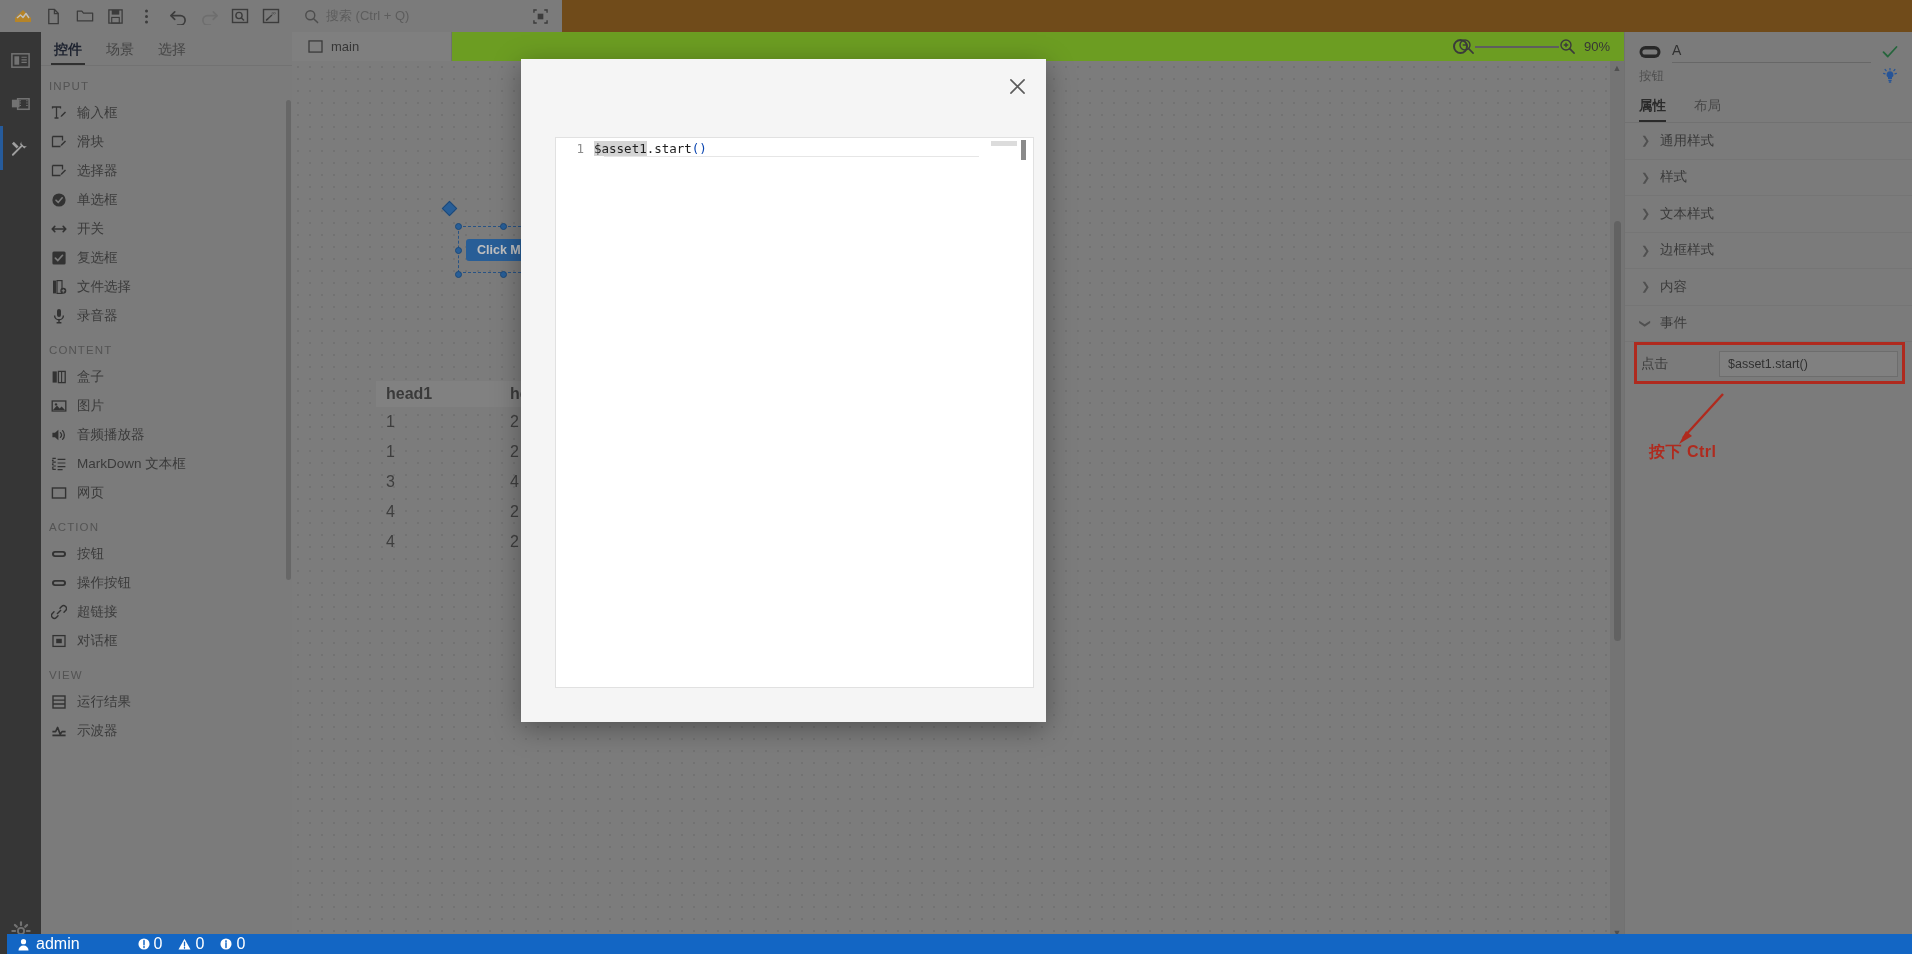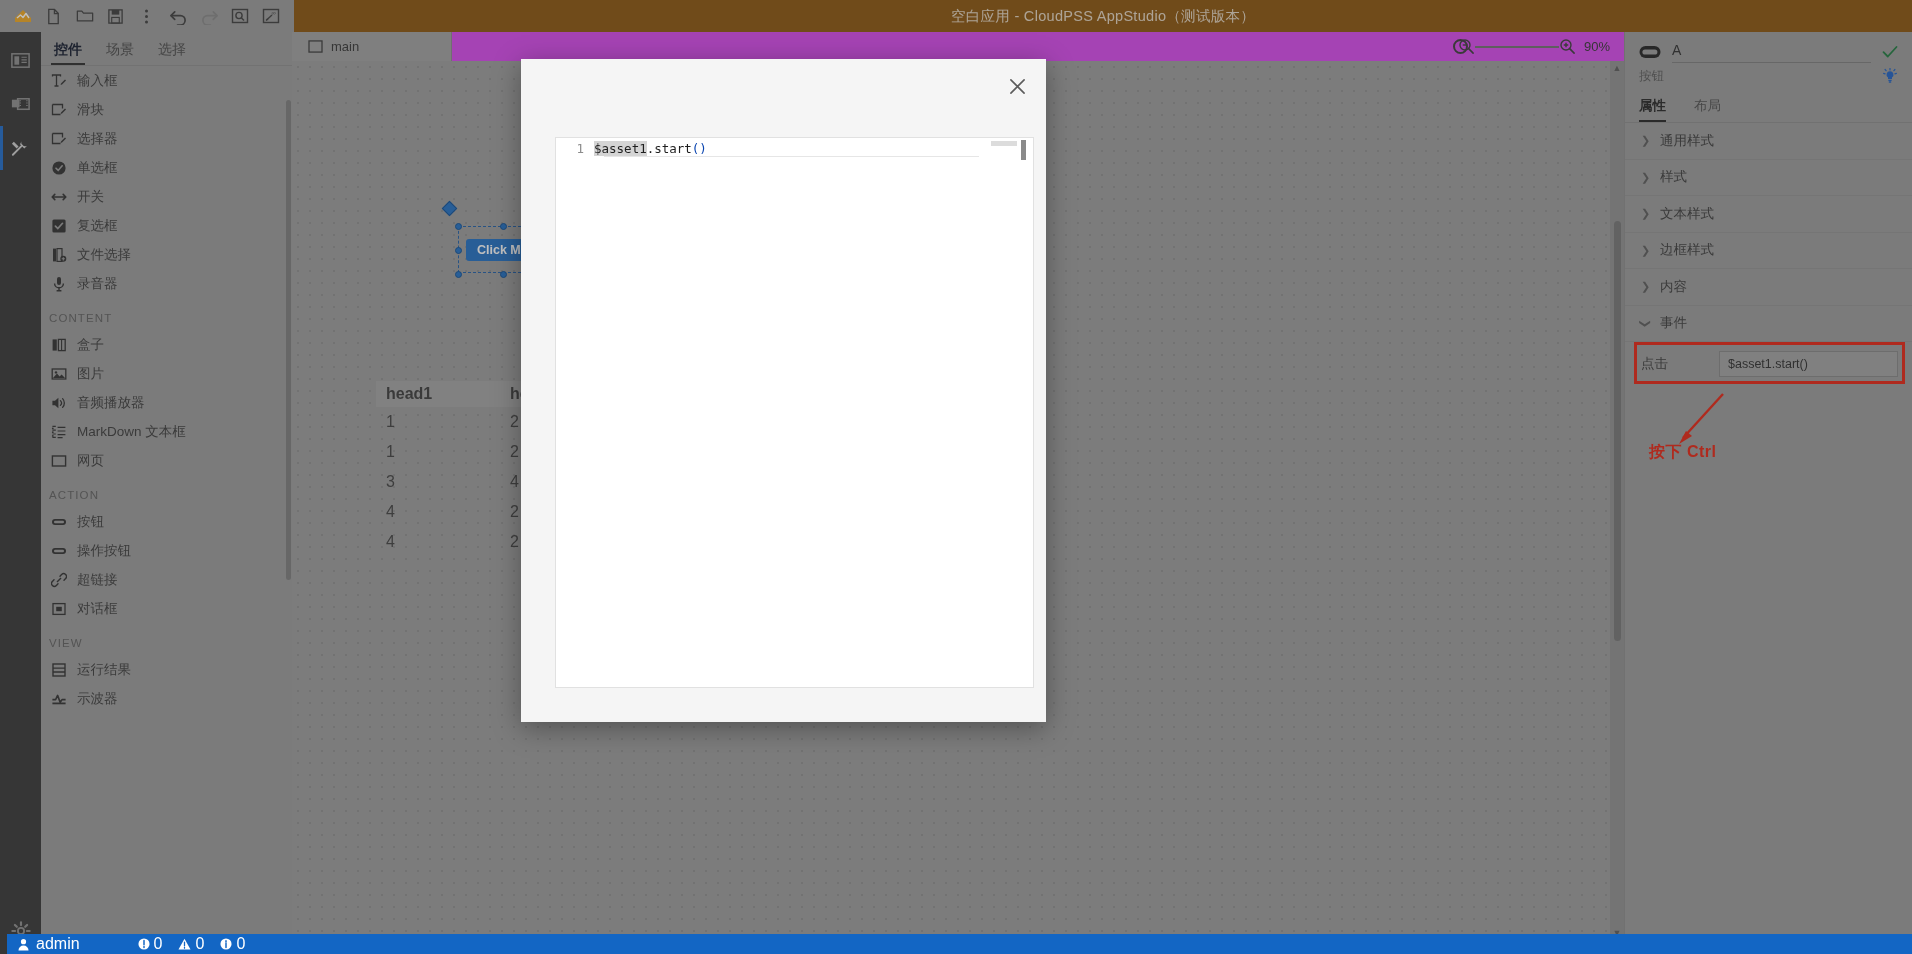--- a/index.html
+++ b/index.html
@@ -90,21 +90,21 @@
   .lp-scrollbar {
     position: absolute; right: 1px; top: 34px; width: 5px; height: 480px;
     background: #7d7d7d; border-radius: 3px;
   }
 
   
   .canvasarea {
     position: absolute; top: 32px; left: 292px; right: 288px; height: 922px;
     background: #9a9a9a;
   }
-  .tabbar { height: 29px; display: flex; align-items: stretch; background: #d946ef; }
+  .tabbar { height: 29px; display: flex; align-items: stretch; background: #84cc16; }
   .doc-tab {
     display: flex; align-items: center; gap: 8px; padding: 0 16px;
     background: #a0a0a0; color: #333; font-size: 13px; min-width: 160px;
     border-right: 1px solid #8a8a8a;
   }
   .zoombar {
     position: absolute; top: 0; right: 0; height: 29px; display: flex;
     align-items: center; gap: 0; padding-right: 14px; color: #3a3a3a;
   }
   .zoom-track { width: 84px; height: 2px; background: #6f6f6f; position: relative; }
@@ -332,21 +332,37 @@
       </div>
       <div class="tb-btn">
         <svg width="18" height="18" viewBox="0 0 18 18">
             <rect x="1.5" y="2.5" width="15" height="13" fill="none" stroke="currentColor" stroke-width="1.4"></rect>
             <text x="9.5" y="8" font-size="6" fill="currentColor">∞</text>
             <path d="M4 13.5 L10 8" stroke="currentColor" stroke-width="1.3"></path>
             <path d="M4 13.5 L6.6 13 L5 11.2 Z" fill="currentColor"></path>
           </svg>
       </div>
     </div>
-    <div class="tb-title">空白应用 - CloudPSS AppStudio（测试版本）</div>
+    <div class="tb-right">
+      <div class="tb-search">
+        <span>
+          <svg width="15" height="15" viewBox="0 0 16 16">
+              <circle cx="6.7" cy="6.7" r="4.8" fill="none" stroke="currentColor" stroke-width="1.5"></circle>
+              <path d="M10.3 10.3 L14.5 14.5" stroke="currentColor" stroke-width="1.6" stroke-linecap="round"></path>
+            </svg>
+        </span>
+        <span class="ph">搜索 (Ctrl + Q)</span>
+      </div>
+      <div class="tb-max">
+        <svg width="15" height="15" viewBox="0 0 16 16">
+            <path d="M1 4V1h3M12 1h3v3M15 12v3h-3M4 15H1v-3" fill="none" stroke="currentColor" stroke-width="1.5"></path>
+            <rect x="5" y="5" width="6" height="6" fill="currentColor"></rect>
+          </svg>
+      </div>
+    </div>
   </div>
 
   <div class="rail">
     <div class="rail-item">
       <svg width="21" height="21" viewBox="0 0 22 22">
           <rect x="2" y="4" width="18" height="14" fill="none" stroke="currentColor" stroke-width="1.6"></rect>
           <rect x="4.6" y="6.6" width="5" height="8.8" fill="currentColor"></rect>
           <path d="M12 7.6h5.6M12 10.3h5.6M12 13h5.6" stroke="currentColor" stroke-width="1.2"></path>
         </svg>
     </div>
@@ -374,20 +390,21 @@
   </div>
 
   <div class="leftpanel">
     <div class="lp-tabs">
       <div class="lp-tab active">控件</div>
       <div class="lp-tab">场景</div>
       <div class="lp-tab">选择</div>
     </div>
     <div class="lp-scroll">
 
+      <div class="lp-group">INPUT</div>
       <div class="lp-item">
         <span class="ic">
             <svg width="16" height="16" viewBox="0 0 16 16">
               <path d="M1.5 3.5V2h8v1.5M5.5 2v11M3.5 13h4" stroke="currentColor" stroke-width="1.3" fill="none"></path>
               <path d="M10 10.5 L14 6.5 L15 7.5 L11 11.5 L9.6 12z" fill="currentColor"></path>
             </svg>
           </span>
         <span>输入框</span>
       </div>
       <div class="lp-item">

